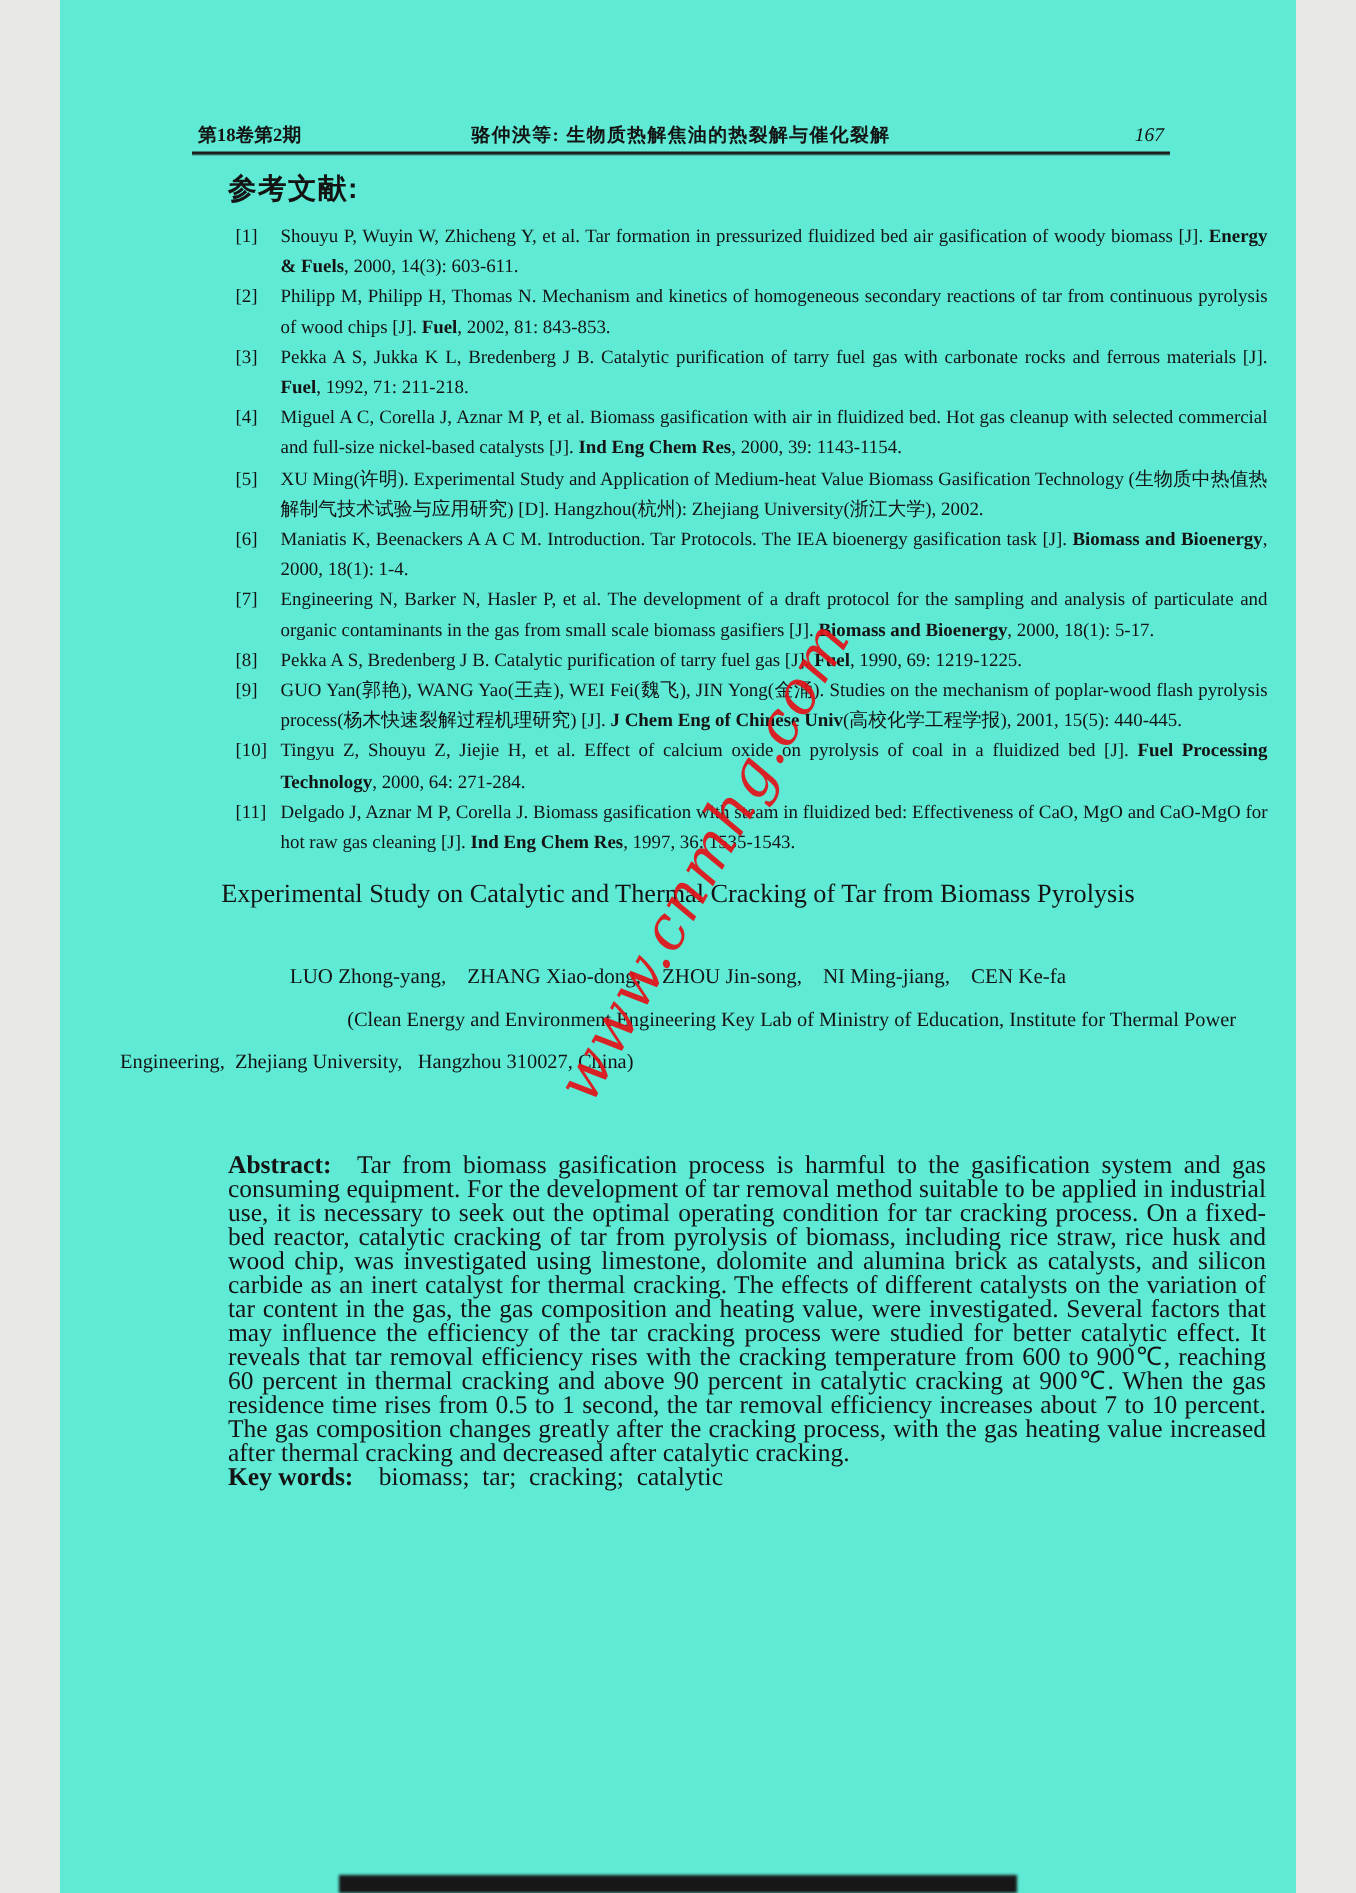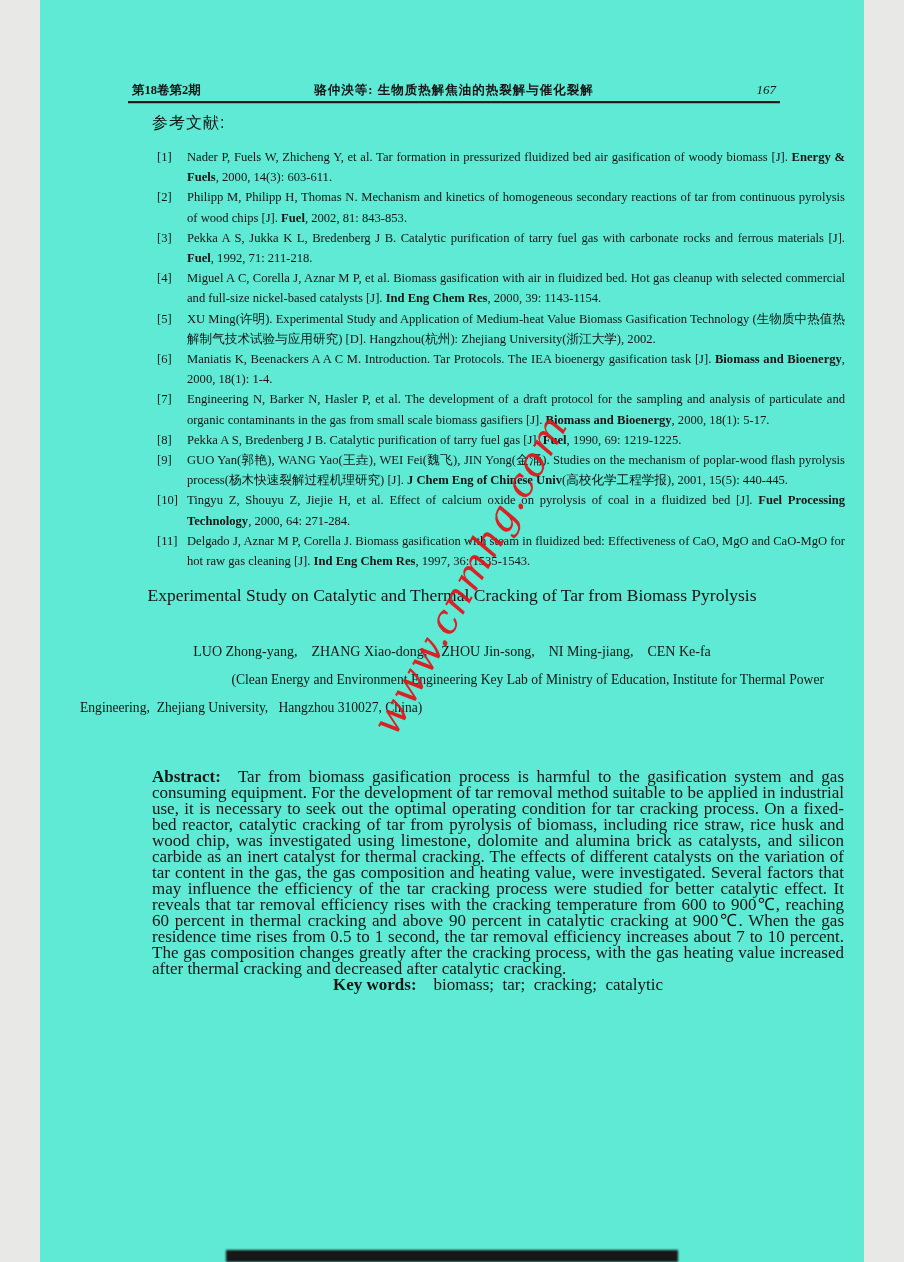--- a/index.html
+++ b/index.html
@@ -25,21 +25,21 @@
   .header-rule {
     position:absolute; top:101px; left:88px; right:84px;
     height:2px; background:#1d1d1d;
     box-shadow:0 1px 0 rgba(30,30,30,.25);
   }
 
   
   .refs-heading {
     position:absolute; top:113px; left:112px;
     font-family:"Liberation Sans", sans-serif;
-    font-weight:normal; font-size:16px; letter-spacing:1px;
+    font-weight:bold; font-size:19px; letter-spacing:1px;
   }
   .refs {
     position:absolute; top:147px; left:117px; width:688px;
     font-size:12.6px; line-height:20.2px;
   }
   .ref-item { display:flex; }
   .ref-num  { flex:0 0 30px; }
   .ref-body { flex:1; text-align:justify; }
   .b { font-weight:bold; }
   .i { }
@@ -61,21 +61,21 @@
     position:absolute; top:700px; left:40px; right:40px;
     text-align:left; font-size:13.6px;
   }
 
   
   .abstract-block {
     position:absolute; top:769px; left:112px; width:692px;
     font-size:17px; line-height:16px;
   }
   .abstract-p { margin:0; text-align:justify; }
-  .keywords-p { margin:0; text-align:center; }
+  .keywords-p { margin:0; text-align:left; }
 
   
   .watermark {
     position:absolute; left:253px; top:556px; width:348px;
     transform:rotate(-61deg);
     transform-origin:center;
     text-align:center;
     color:#e31218;
     font-size:40px;
     font-style:italic;
@@ -102,21 +102,21 @@
     <span class="header-left">第18卷第2期</span>
     <span class="header-center">骆仲泱等: 生物质热解焦油的热裂解与催化裂解</span>
     <span class="header-right">167</span>
   </div>
   <div class="header-rule"></div>
 
   <div class="refs-heading">参考文献:</div>
   <div class="refs">
       <div class="ref-item">
         <span class="ref-num">[1]</span>
-        <span class="ref-body"><span>Nader P, Fuels W, Zhicheng Y, </span><span class="i">et al</span><span>. Tar formation in pressurized fluidized bed air gasification of woody biomass [J]. </span><span class="b">Energy &amp; Fuels</span><span>, 2000, 14(3): 603-611.</span></span>
+        <span class="ref-body"><span>Shouyu P, Wuyin W, Zhicheng Y, </span><span class="i">et al</span><span>. Tar formation in pressurized fluidized bed air gasification of woody biomass [J]. </span><span class="b">Energy &amp; Fuels</span><span>, 2000, 14(3): 603-611.</span></span>
       </div>
       <div class="ref-item">
         <span class="ref-num">[2]</span>
         <span class="ref-body"><span>Philipp M, Philipp H, Thomas N. Mechanism and kinetics of homogeneous secondary reactions of tar from continuous pyrolysis of wood chips [J]. </span><span class="b">Fuel</span><span>, 2002, 81: 843-853.</span></span>
       </div>
       <div class="ref-item">
         <span class="ref-num">[3]</span>
         <span class="ref-body"><span>Pekka A S, Jukka K L, Bredenberg J B. Catalytic purification of tarry fuel gas with carbonate rocks and ferrous materials [J]. </span><span class="b">Fuel</span><span>, 1992, 71: 211-218.</span></span>
       </div>
       <div class="ref-item">

